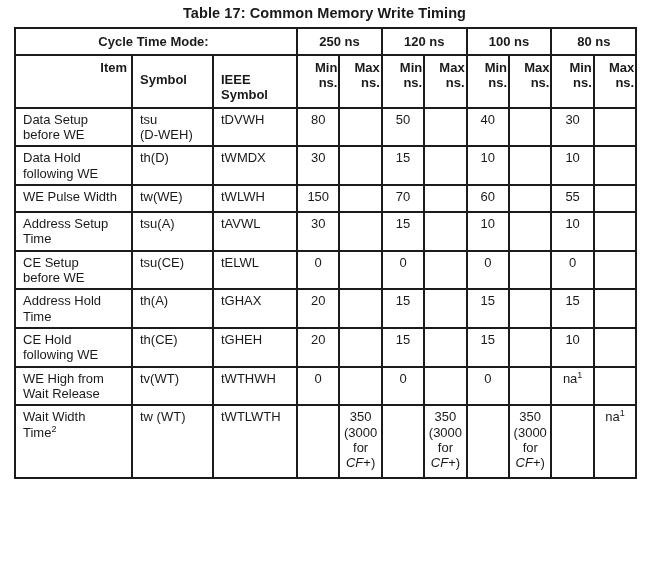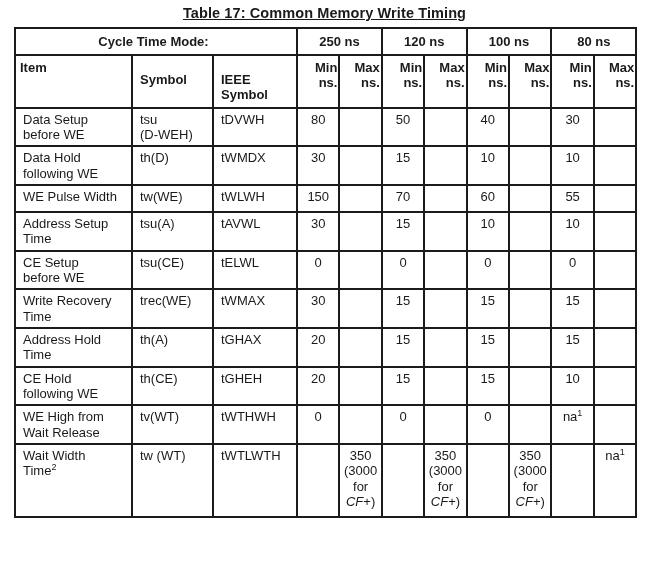--- a/index.html
+++ b/index.html
@@ -9,21 +9,20 @@
     background: #ffffff;
     font-family: "Liberation Sans", "DejaVu Sans", sans-serif;
     color: #1a1a1a;
   }
   .title {
     margin: 5px 0 6px 0;
     text-align: center;
     font-size: 14.5px;
     font-weight: bold;
     letter-spacing: 0.1px;
-    text-decoration: underline;
   }
   table.timing {
     border-collapse: collapse;
     table-layout: fixed;
     margin-left: 14px;
     width: 621px;
   }
   col.col-item { width: 117px; }
   col.col-sym  { width: 81px; }
   col.col-ieee { width: 84px; }
@@ -37,21 +36,21 @@
     white-space: pre-line;
   }
   th { font-weight: bold; }
 
   tr.hr1 { height: 27px; }
   tr.hr1 th { vertical-align: middle; }
   th.th-cycle { text-align: center; padding: 2px 7px 2px 2px; }
   th.th-mode  { text-align: center; padding: 2px 1px; }
 
   tr.hr2 { height: 40px; }
-  th.th-item { text-align: left; padding: 4px 4px; }
+  th.th-item { text-align: right; padding: 4px 4px; }
   th.th-left { text-align: left; padding: 16px 6px 4px 7px; }
   th.th-num  { text-align: right; padding: 4px 1px; }
 
   tbody tr { height: 28px; }
   tbody tr.short { height: 27px; }
   tbody tr.tall  { height: 73px; }
 
   td.cell-left { text-align: left; padding: 3px 5px 3px 7px; }
   td.cell-num  { text-align: center; padding: 3px 1px; }
 
@@ -173,34 +172,20 @@
       <td class="cell-num">0</td>
       <td class="cell-num"></td>
       <td class="cell-num">0</td>
       <td class="cell-num"></td>
       <td class="cell-num">0</td>
       <td class="cell-num"></td>
       <td class="cell-num">0</td>
       <td class="cell-num"></td>
     </tr>
     <tr>
-      <td class="cell-left">Write Recovery
-Time</td>
-      <td class="cell-left">trec(WE)</td>
-      <td class="cell-left">tWMAX</td>
-      <td class="cell-num">30</td>
-      <td class="cell-num"></td>
-      <td class="cell-num">15</td>
-      <td class="cell-num"></td>
-      <td class="cell-num">15</td>
-      <td class="cell-num"></td>
-      <td class="cell-num">15</td>
-      <td class="cell-num"></td>
-    </tr>
-    <tr>
       <td class="cell-left">Address Hold
 Time</td>
       <td class="cell-left">th(A)</td>
       <td class="cell-left">tGHAX</td>
       <td class="cell-num">20</td>
       <td class="cell-num"></td>
       <td class="cell-num">15</td>
       <td class="cell-num"></td>
       <td class="cell-num">15</td>
       <td class="cell-num"></td>

